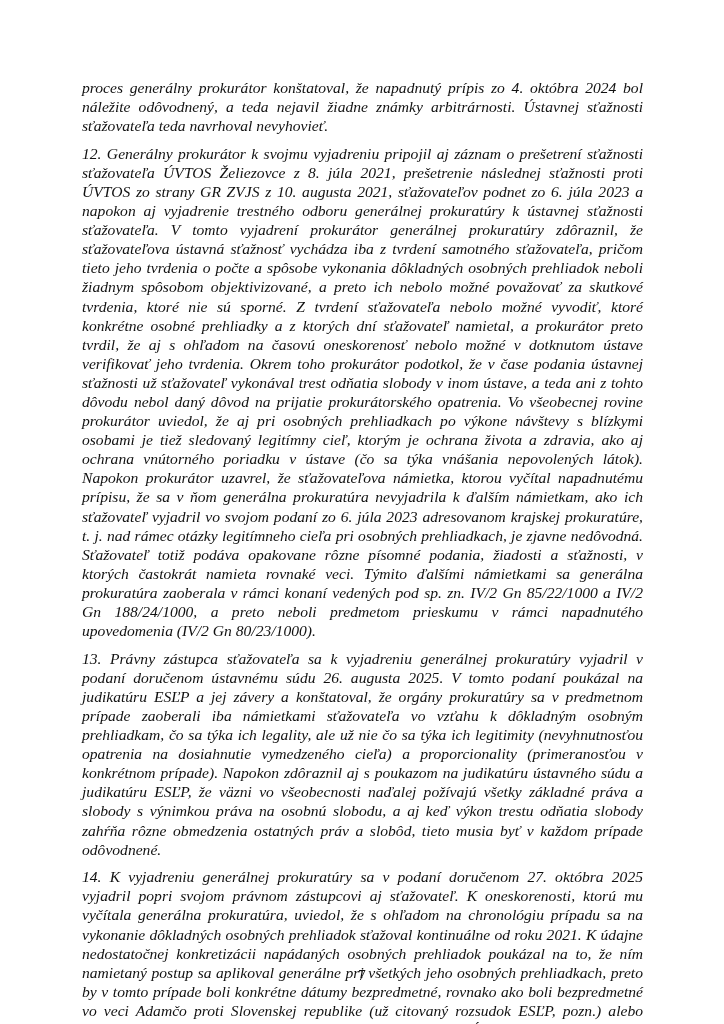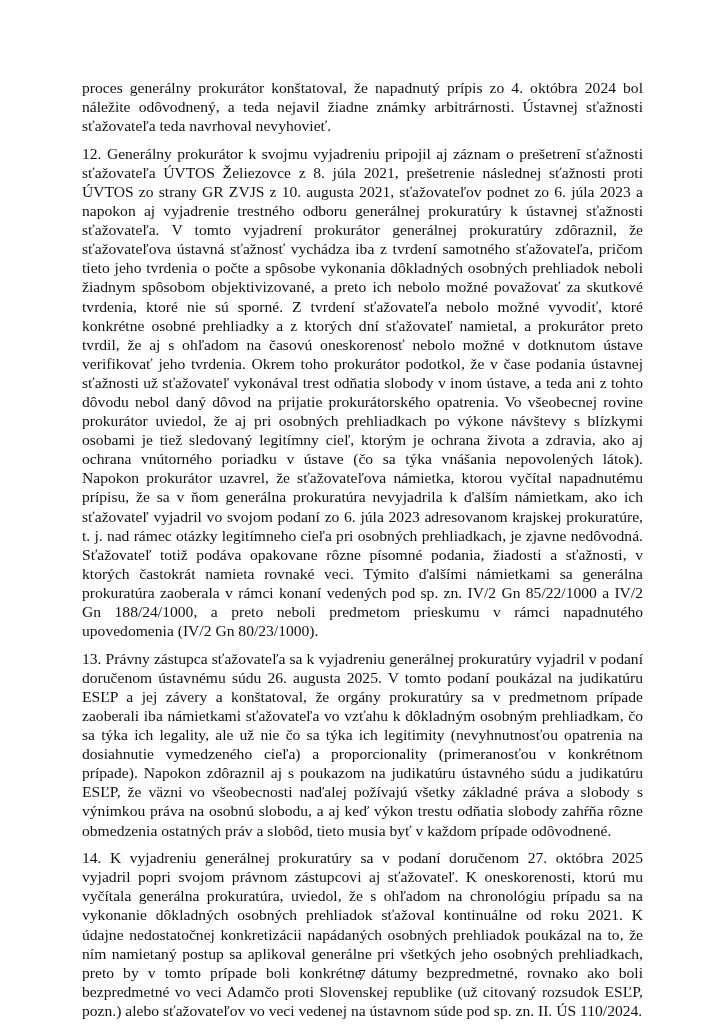--- a/index.html
+++ b/index.html
@@ -3,21 +3,21 @@
   <meta charset="utf-8">
   <style>
     html, body { margin: 0; padding: 0; background: #ffffff; }
     body { width: 724px; height: 1024px; position: relative; overflow: hidden; }
     .page {
       position: absolute; left: 82px; top: 78px; width: 561px;
       font-family: "Liberation Serif", "DejaVu Serif", serif;
       font-size: 15.6px; line-height: 19.1px; color: #111;
       text-align: justify;
     }
-    .page p { margin: 0 0 8.5px 0; }
+    .page p { margin: 0 0 8.5px 0; font-style: italic; }
     .pagenum {
       position: absolute; top: 966px; left: 0; width: 724px;
       text-align: center;
       font-family: "Liberation Serif", "DejaVu Serif", serif;
       font-size: 15.6px; color: #111;
     }
   </style>
 </head>
 <body>
 

